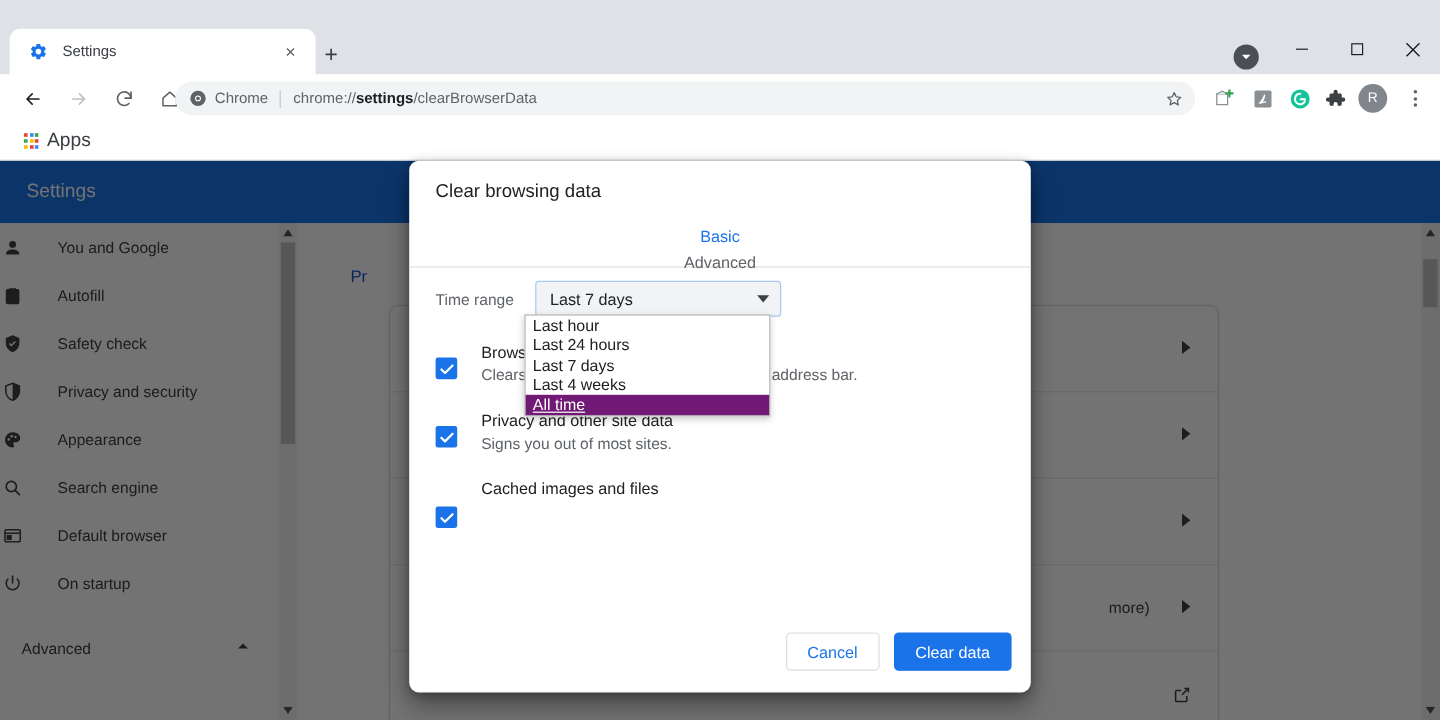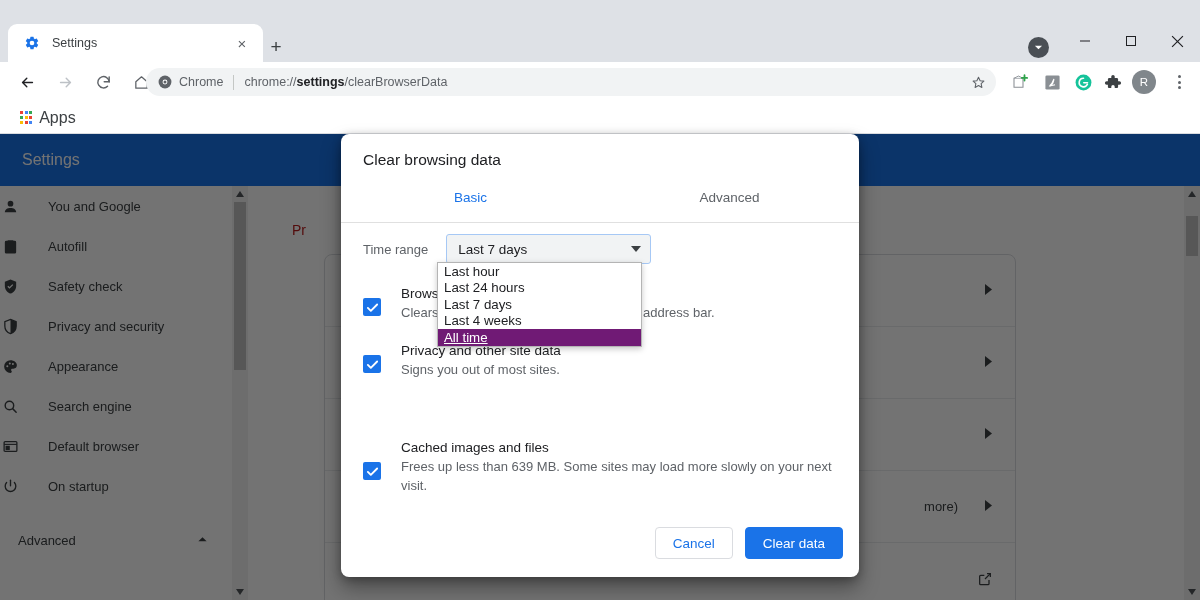--- a/index.html
+++ b/index.html
@@ -111,21 +111,21 @@
   }
   .side-ico { width: 20px; height: 20px; flex: none; display: flex; align-items: center; justify-content: center; }
   .side-label { font-size: 13px; color: #3c4043; }
   .side-adv {
     display: flex; align-items: center; height: 40px; padding: 0 24px 0 18px;
     justify-content: space-between; margin-top: 14px;
   }
   .side-adv .side-label { font-size: 13px; }
 
   .content { position: absolute; left: 248px; top: 52px; width: 952px; height: 414px; background: #ffffff; }
-  .content-title { position: absolute; left: 44px; top: 36px; font-size: 14px; color: #b91c1c; }
+  .content-title { position: absolute; left: 44px; top: 36px; font-size: 14px; color: #1d4ed8; }
   .card {
     position: absolute; left: 76px; top: 68px; width: 692px; background: #ffffff;
     border: 1px solid #dadce0; border-radius: 8px; overflow: hidden;
   }
   .card-row {
     height: 72px; display: flex; align-items: center; justify-content: flex-end;
     padding-right: 22px; border-bottom: 1px solid #e8eaed; gap: 12px;
   }
   .card-row:last-child { border-bottom: none; }
   .row-text { font-size: 13px; color: #3c4043; margin-right: auto; padding-left: 20px; }
@@ -150,21 +150,21 @@
   
   .dialog {
     position: absolute; left: 341px; top: 134px; width: 518px; height: 443px;
     background: #ffffff; border-radius: 8px;
     box-shadow: 0 11px 20px rgba(0,0,0,0.35), 0 2px 8px rgba(0,0,0,0.28);
     overflow: visible;
   }
   .dlg-title { position: absolute; left: 22px; top: 17px; font-size: 15.5px; color: #202124; }
   .dlg-tabs {
     position: absolute; left: 0; top: 50px; width: 518px; height: 39px;
-    display: flex; border-bottom: 1px solid #e0e0e0;
+    display: flex; border-bottom: 1px solid #e0e0e0; flex-direction: column;
   }
   .dlg-tab {
     flex: 1; display: flex; align-items: flex-start; justify-content: center;
     font-size: 13.5px; padding-top: 6px;
   }
   .dlg-tab.active { color: #1a73e8; }
   .dlg-tab.inactive { color: #5f6368; }
 
   .timerow { position: absolute; left: 22px; top: 100px; display: flex; align-items: center; gap: 18px; }
   .timelabel { font-size: 13px; color: #5f6368; }
@@ -549,29 +549,28 @@
         <svg width="13" height="13" viewBox="0 0 14 14">
             <path d="M2 7.4l3.2 3.2L12 3.8" fill="none" stroke="#ffffff" stroke-width="2" stroke-linecap="round" stroke-linejoin="round"></path>
           </svg>
       </span>
       <span class="citem-texts">
         <div class="citem-title">Privacy and other site data</div>
         <div class="citem-desc">Signs you out of most sites.</div>
       </span>
     </div>
 
-    <div class="checkitem" style="top:264px;margin-top:40px;">
+    <div class="checkitem" style="top:264px;">
       <span class="cbox" style="margin-top:24px;">
         <svg width="13" height="13" viewBox="0 0 14 14">
             <path d="M2 7.4l3.2 3.2L12 3.8" fill="none" stroke="#ffffff" stroke-width="2" stroke-linecap="round" stroke-linejoin="round"></path>
           </svg>
       </span>
       <span class="citem-texts">
         <div class="citem-title">Cached images and files</div>
-        <div class="citem-desc">Frees up less than 639 MB. Some sites may load more slowly on your next visit.</div>
       </span>
     </div>
 
     <div class="dlg-actions">
       <div class="btn btn-cancel">Cancel</div>
       <div class="btn btn-primary">Clear data</div>
     </div>
 
     <div class="dropdown">
       <div class="opt">Last hour</div>

